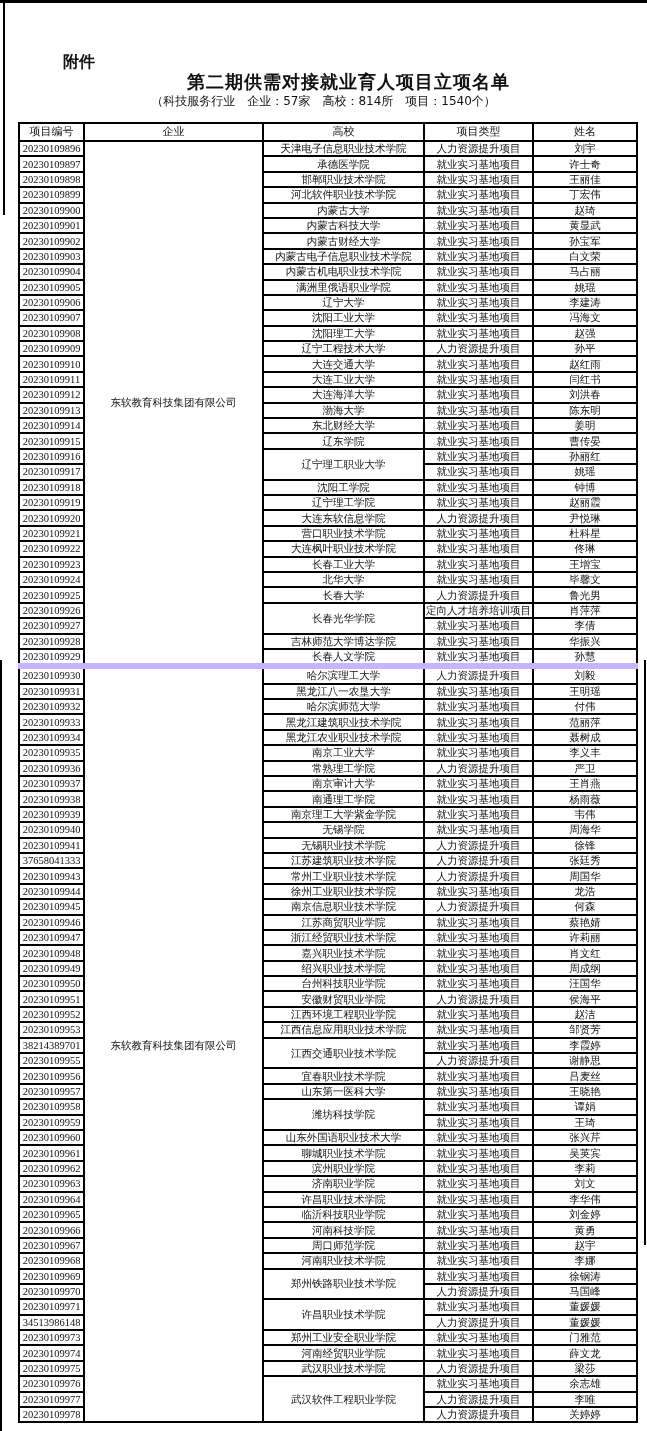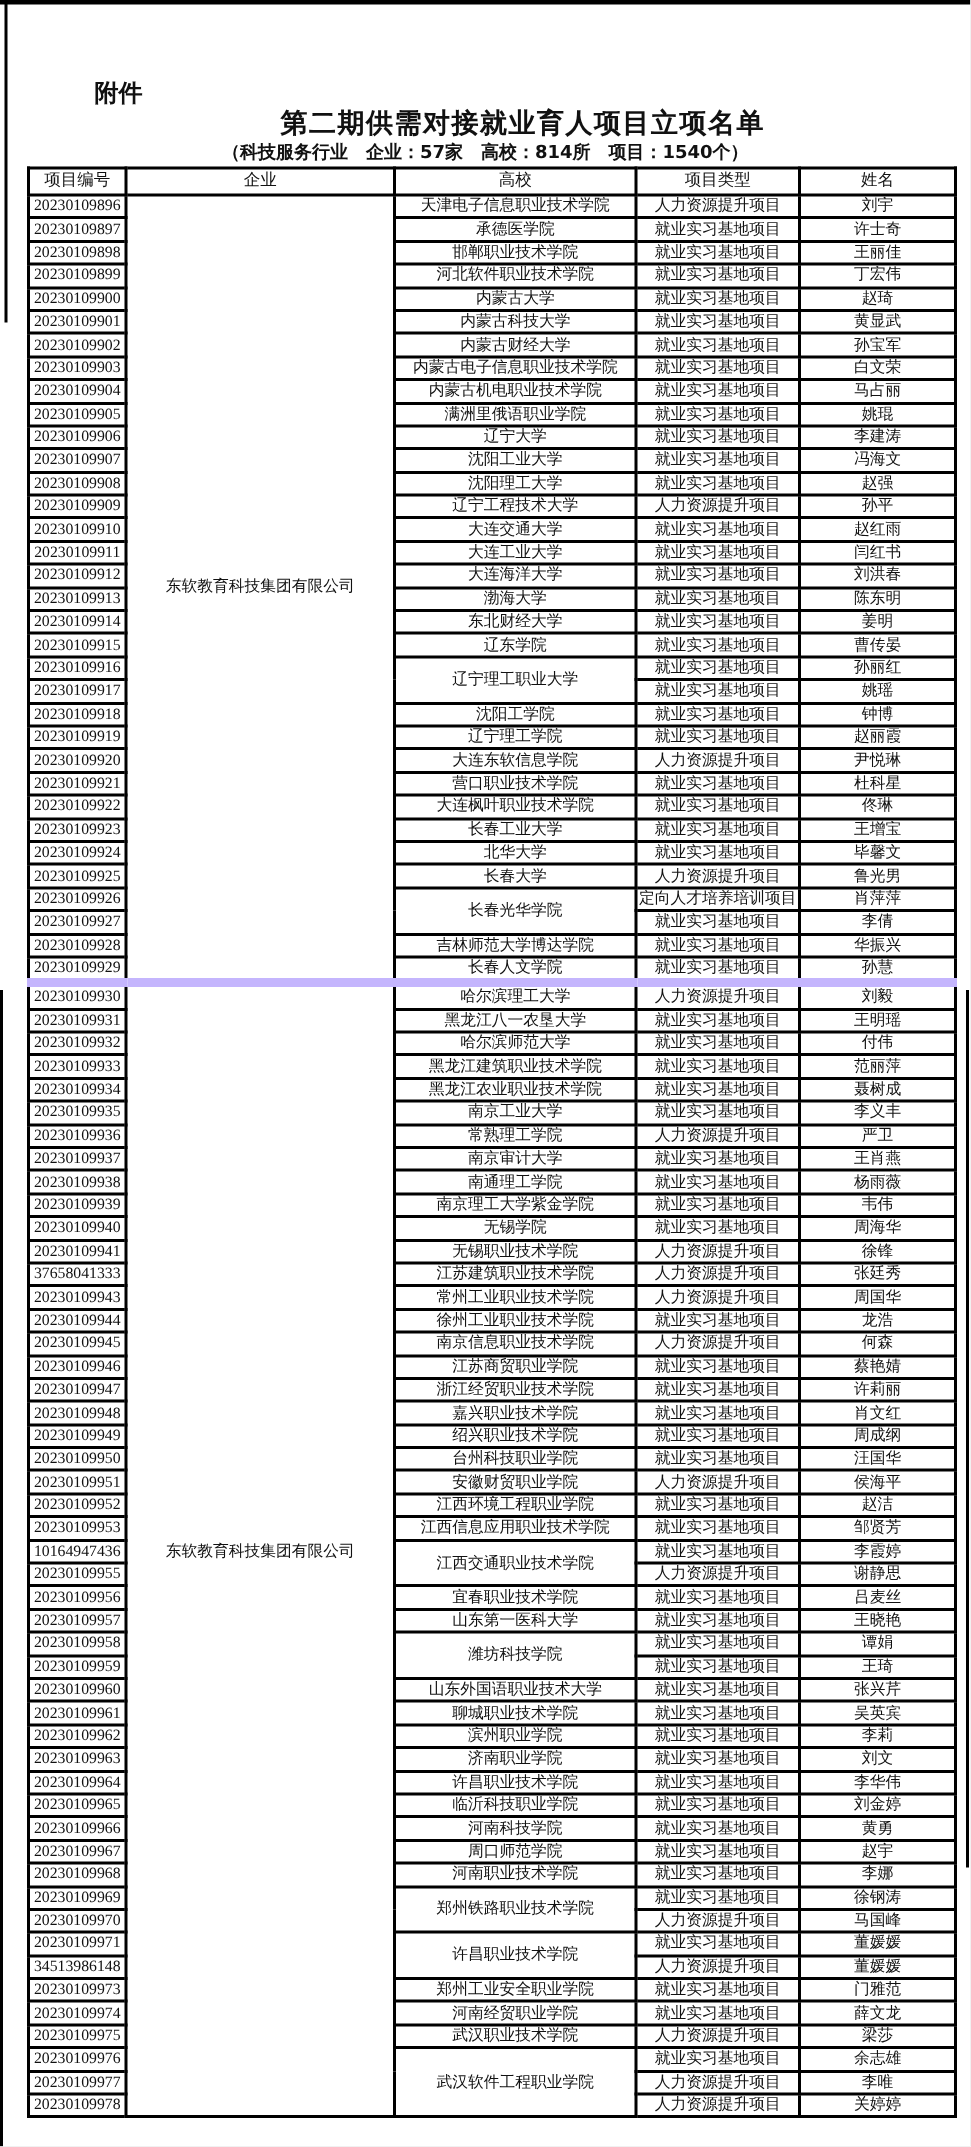--- a/index.html
+++ b/index.html
@@ -10,23 +10,23 @@
   #scan-top{left:0;top:0;width:647px;height:3px;}
   #scan-left-top{left:3px;top:0;width:2px;height:215px;}
   #scan-left-bottom{left:0;top:660px;width:2px;height:771px;}
   #scan-right{left:644px;top:660px;width:2px;height:585px;}
 
   #attachment{position:absolute;left:17px;top:52px;font-family:"DejaVu Sans","Liberation Sans",sans-serif;
               font-weight:bold;font-size:16px;margin-left:46px;}
   #doc-title{position:absolute;left:0;top:70px;width:647px;text-align:center;
              font-family:"DejaVu Sans","Liberation Sans",sans-serif;font-weight:bold;font-size:18px;letter-spacing:1px;padding-left:25px;}
   #doc-subtitle{position:absolute;left:0;top:93px;width:647px;text-align:center;
-                font-family:"DejaVu Sans","Liberation Sans",sans-serif;font-weight:bold;font-size:12px;}
+                font-family:"DejaVu Sans","Liberation Sans",sans-serif;font-weight:normal;font-size:12px;}
 
-  #tbl{position:absolute;left:18px;top:111px;width:618px;border-collapse:collapse;table-layout:fixed;}
+  #tbl{position:absolute;left:18px;top:122px;width:618px;border-collapse:collapse;table-layout:fixed;}
   #tbl th,#tbl td{border:2px solid #000;padding:0;text-align:center;vertical-align:middle;
                   font-size:10.5px;line-height:1.05;height:13.4px;overflow:hidden;white-space:nowrap;}
   #tbl th{font-weight:normal;font-size:11px;height:16px;}
   #tbl .block-start td{border-top:6px solid #c4b5fd;}
   .col-id{font-family:"Liberation Serif","DejaVu Serif",serif;letter-spacing:0px;}
 </style>
 </head>
 <body>
 
 <div id="page">
@@ -399,21 +399,21 @@
           <td class="col-type">就业实习基地项目</td>
           <td class="col-name">赵洁</td>
         </tr>
         <tr>
           <td class="col-id">20230109953</td>
           <td class="col-school">江西信息应用职业技术学院</td>
           <td class="col-type">就业实习基地项目</td>
           <td class="col-name">邹贤芳</td>
         </tr>
         <tr>
-          <td class="col-id">10164947436</td>
+          <td class="col-id">38214389701</td>
           <td class="col-school" rowspan="2">江西交通职业技术学院</td>
           <td class="col-type">就业实习基地项目</td>
           <td class="col-name">李霞婷</td>
         </tr>
         <tr>
           <td class="col-id">20230109955</td>
           <td class="col-type">人力资源提升项目</td>
           <td class="col-name">谢静思</td>
         </tr>
         <tr>

